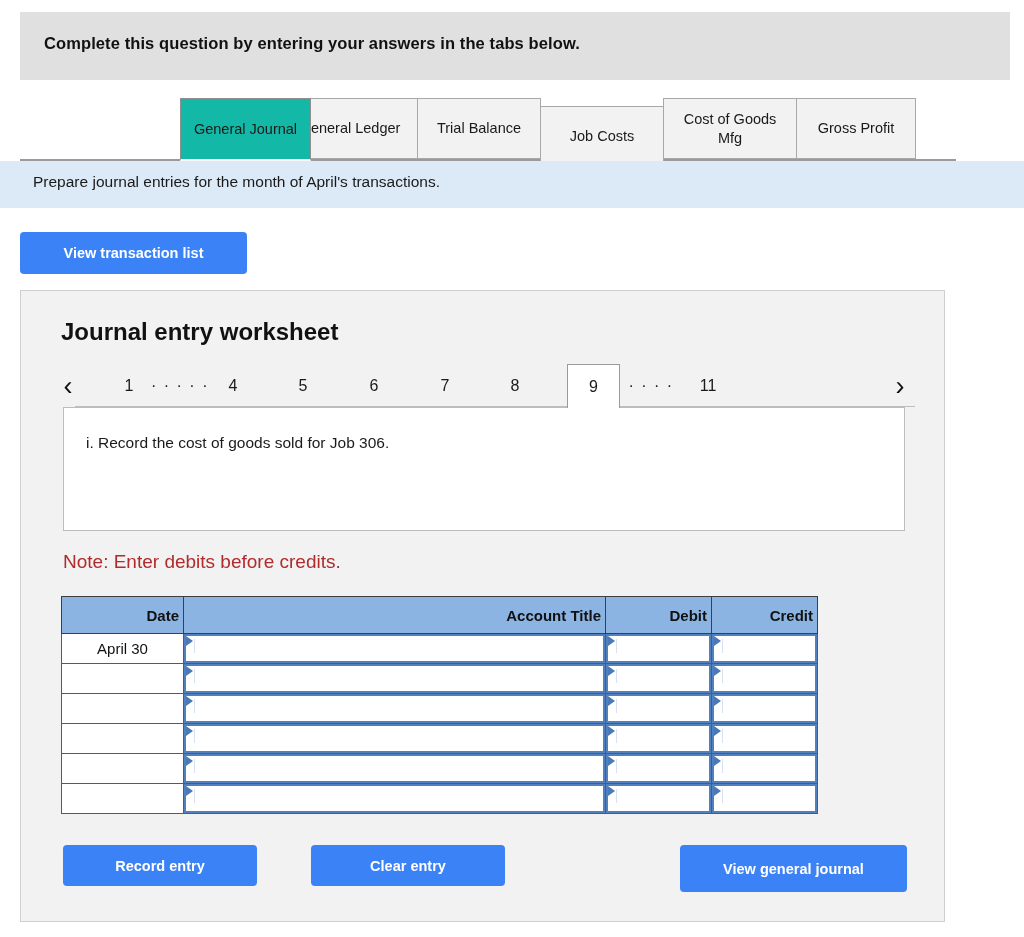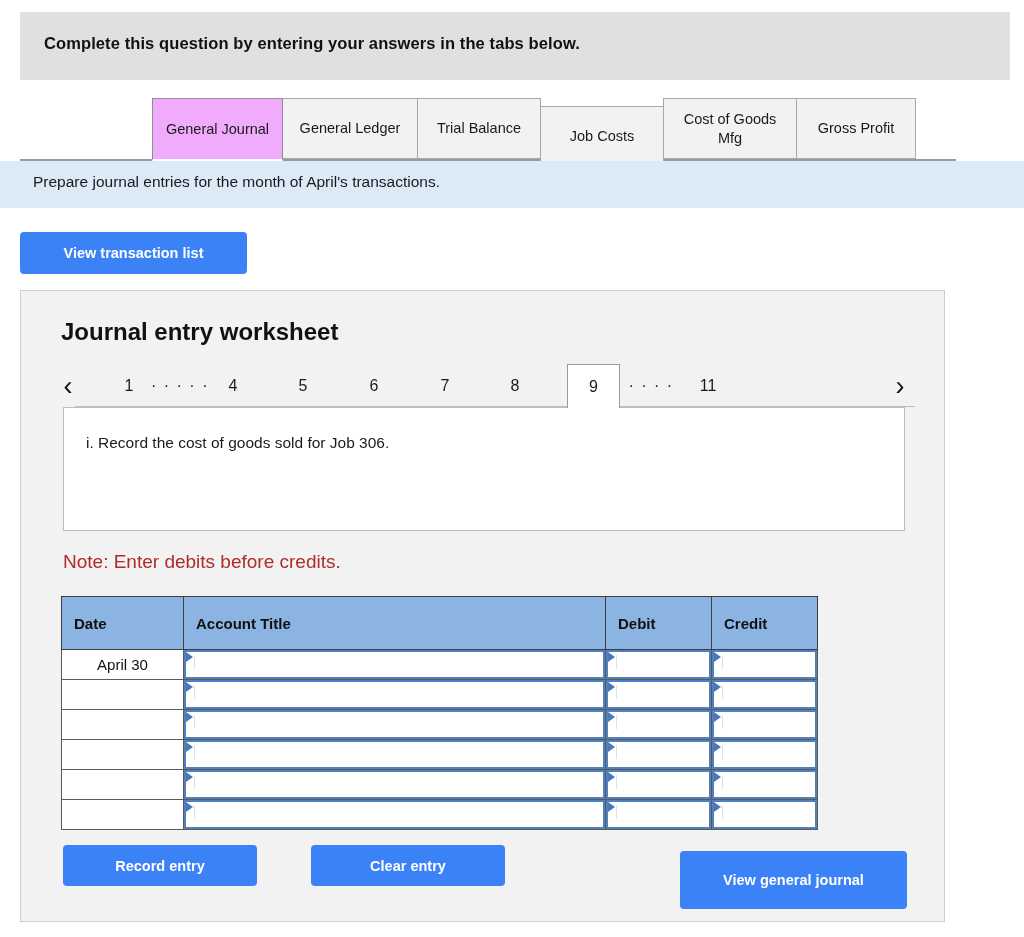--- a/index.html
+++ b/index.html
@@ -65,25 +65,26 @@
     align-items: center;
     justify-content: center;
     text-align: center;
     font-size: 14.5px;
     color: #1a1a1a;
     line-height: 1.25;
     padding: 0 6px;
     cursor: pointer;
   }
   .tab.active {
-    background: #f0abfc;
+    background: #14b8a6;
     border-color: #8f8f8f;
     border-bottom: 2px solid #ffffff;
     height: 63px;
     z-index: 3;
+    margin-left: 28px;
   }
 
   
   .instruction {
     position: absolute;
     left: 0;
     top: 161px;
     width: 1024px;
     height: 47px;
     background: #dce9f7;
@@ -236,22 +237,22 @@
     border-collapse: collapse;
     table-layout: fixed;
   }
   .jtable th {
     background: #8cb4e3;
     border: 1px solid #3f3f3f;
     font-size: 15px;
     font-weight: bold;
     color: #111111;
     height: 28px;
-    padding: 12px;
-    text-align: left;
+    padding: 4px;
+    text-align: right;
   }
   .jtable td {
     border: 1px solid #5a5a5a;
     background: #ffffff;
     height: 29px;
     padding: 0;
     vertical-align: middle;
   }
   .col-date   { width: 122px; }
   .col-title  { width: 422px; }
@@ -305,22 +306,21 @@
     left: 290px;
     top: 554px;
     width: 194px;
     height: 41px;
   }
   .btn-viewjournal {
     position: absolute;
     left: 659px;
     top: 554px;
     width: 227px;
-    height: 58px;
-    margin-top: 6px;
+    height: 47px;
   }
 </style>
 </head>
 <body>
 
 <div class="banner">
   <div class="banner-text">Complete this question by entering your answers in the tabs below.</div>
 </div>
 
 <div class="tabstrip">

